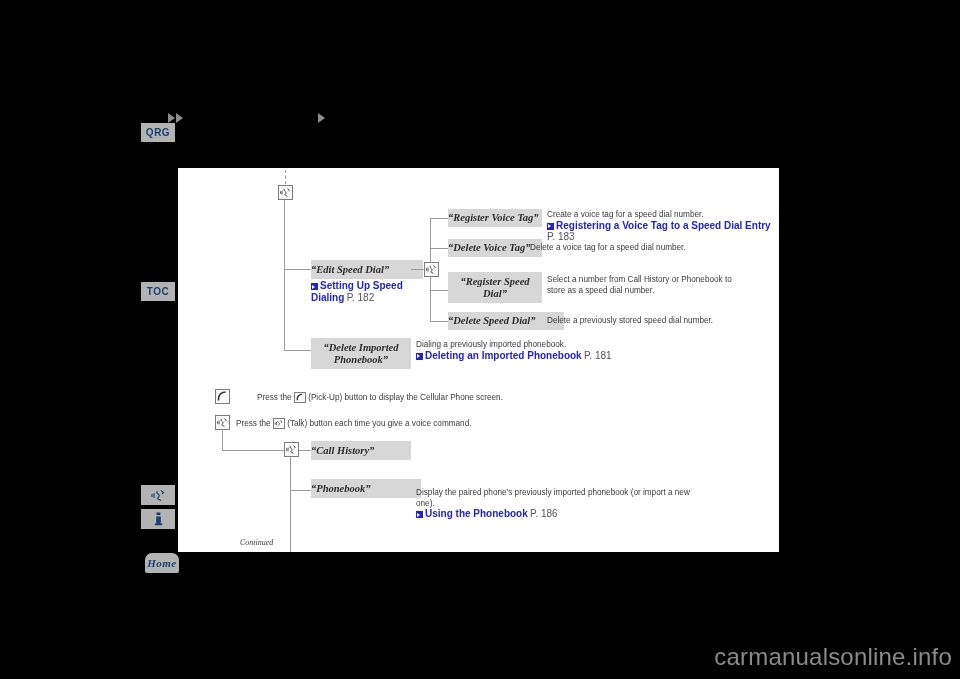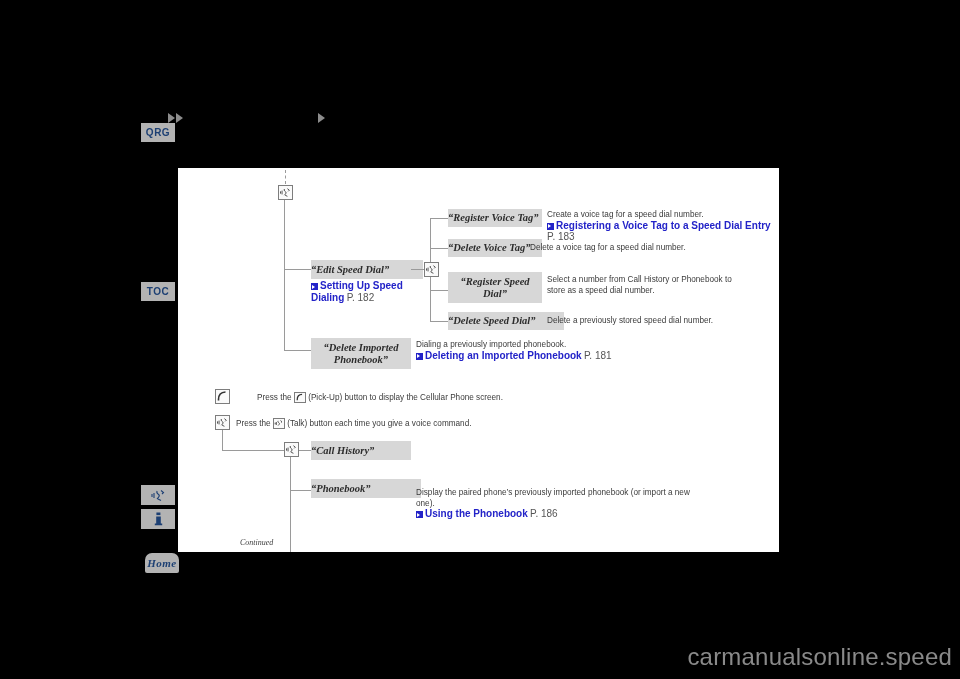--- a/index.html
+++ b/index.html
@@ -233,15 +233,15 @@
     </div>
     <div class="desc" style="left:238px;top:320px;width:290px;white-space:normal;">
       <span>Display the paired phone’s previously imported phonebook (or import a new one).</span><br>
       <span class="arrowbox"></span><span class="link">Using the Phonebook</span>
       <span class="link pg">P. 186</span>
     </div>
 
   </div>
 
   <div id="continued">Continued</div>
-  <div id="watermark">carmanualsonline.speed</div>
+  <div id="watermark">carmanualsonline.info</div>
 
 </div>
 
 </body></html>

